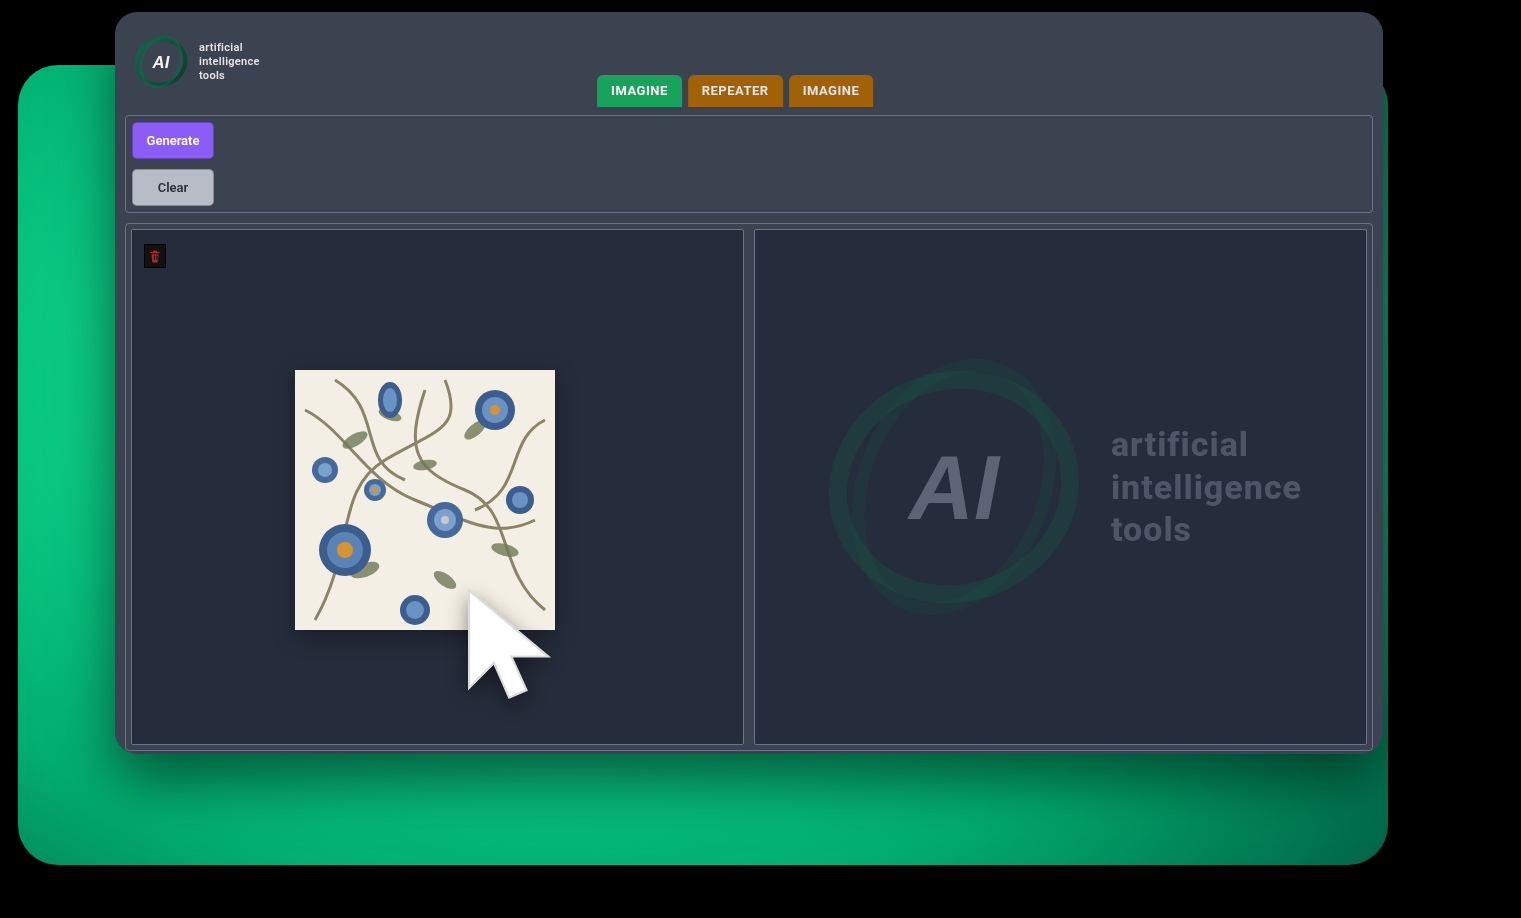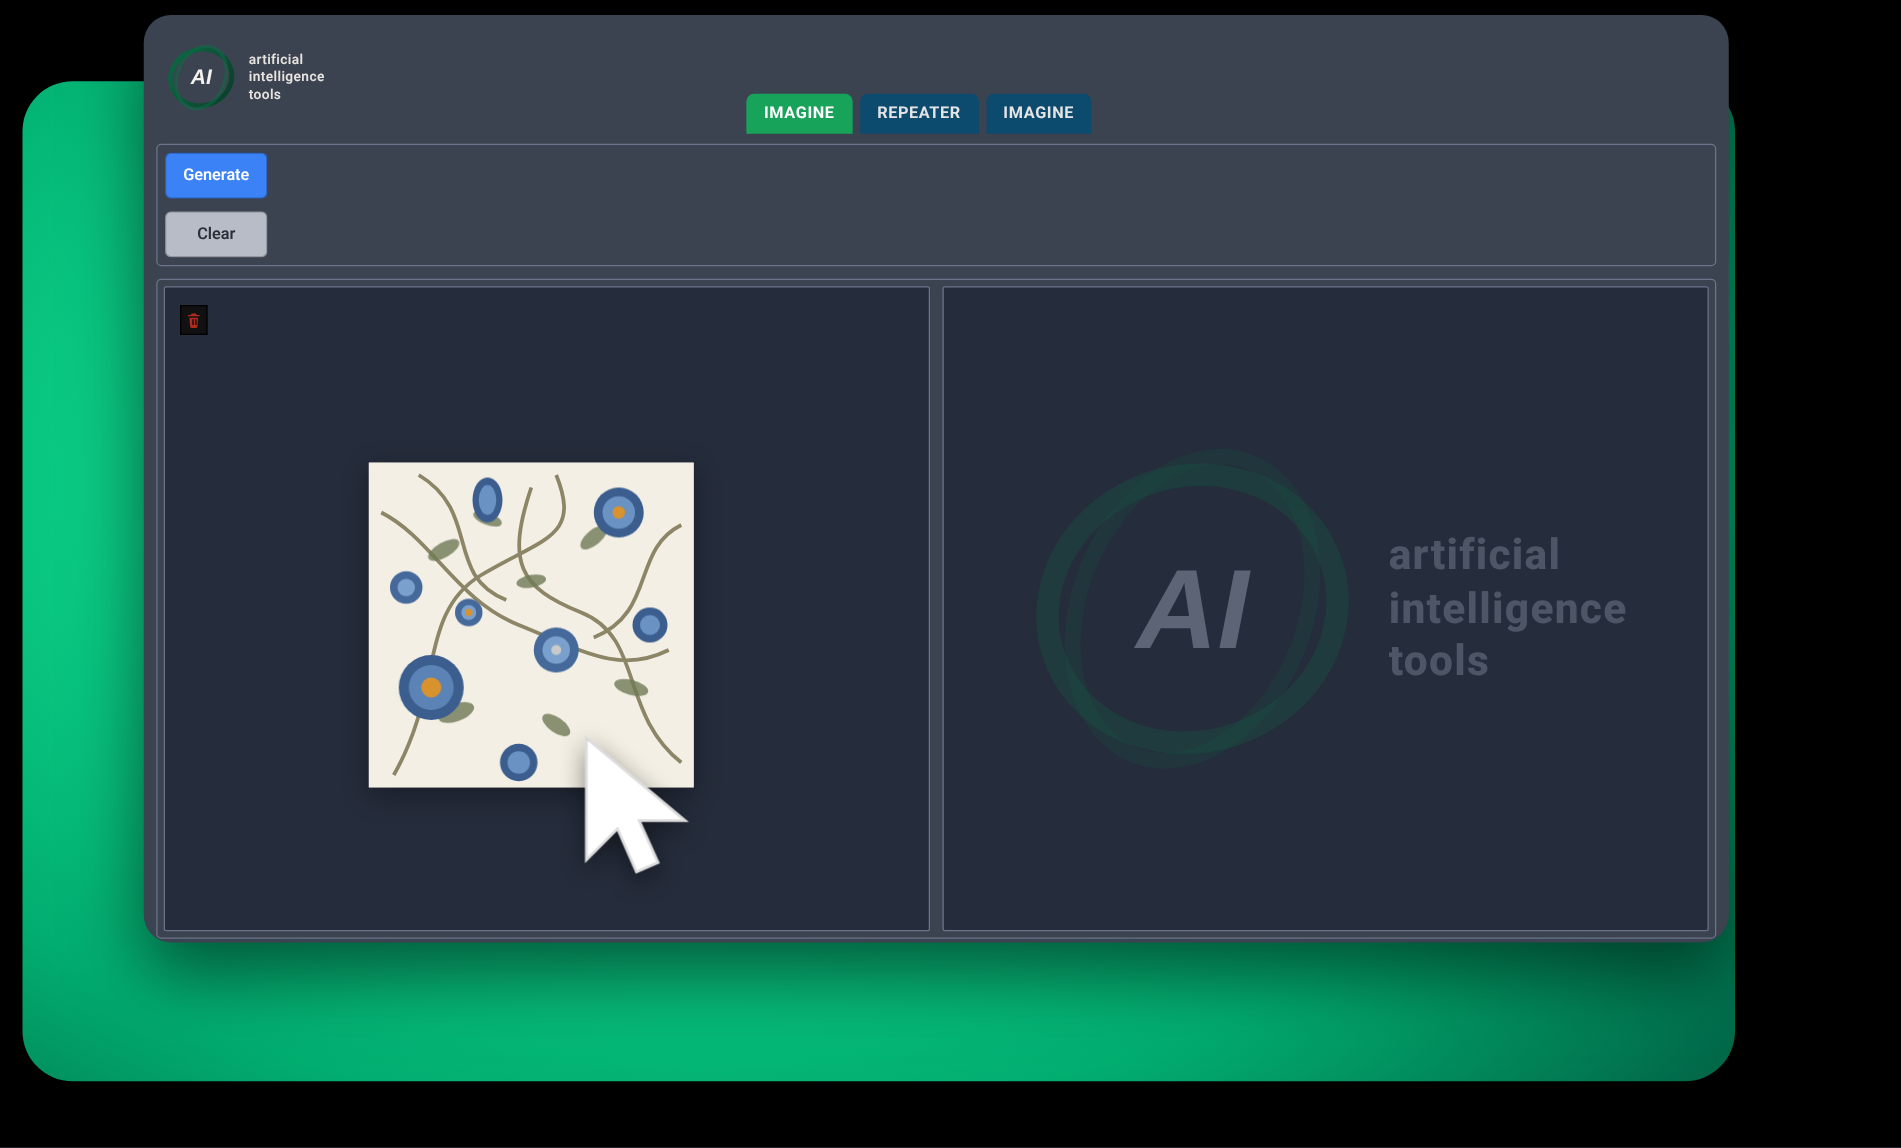--- a/index.html
+++ b/index.html
@@ -71,21 +71,21 @@
     align-items: flex-end;
   }
   .tab {
     padding: 8px 14px 9px;
     font-size: 13px;
     font-weight: 700;
     letter-spacing: .5px;
     color: #e4e4e4;
     border-top-left-radius: 6px;
     border-top-right-radius: 6px;
-    background: #0c4a6e;
+    background: #a16207;
     cursor: pointer;
     user-select: none;
   }
   .tab.active {
     background: #17a35a;
     color: #fff;
   }
   
   .prompt-row {
     margin: 8px 10px 0;
@@ -114,21 +114,21 @@
   .btn {
     border-radius: 5px;
     font-size: 13px;
     font-weight: 600;
     border: 1px solid rgba(0,0,0,.25);
     cursor: pointer;
     padding: 10px 0;
     text-align: center;
     user-select: none;
   }
-  .btn.generate { background: #3b82f6; color: #fff; }
+  .btn.generate { background: #8b5cf6; color: #fff; }
   .btn.clear    { background: #b8bcc6; color: #2b2f38; }
   
   .panels {
     margin: 10px 10px 10px;
     border: 1px solid #6b748a;
     border-radius: 4px;
     padding: 5px;
     height: 528px;
     display: flex;
     gap: 10px;

